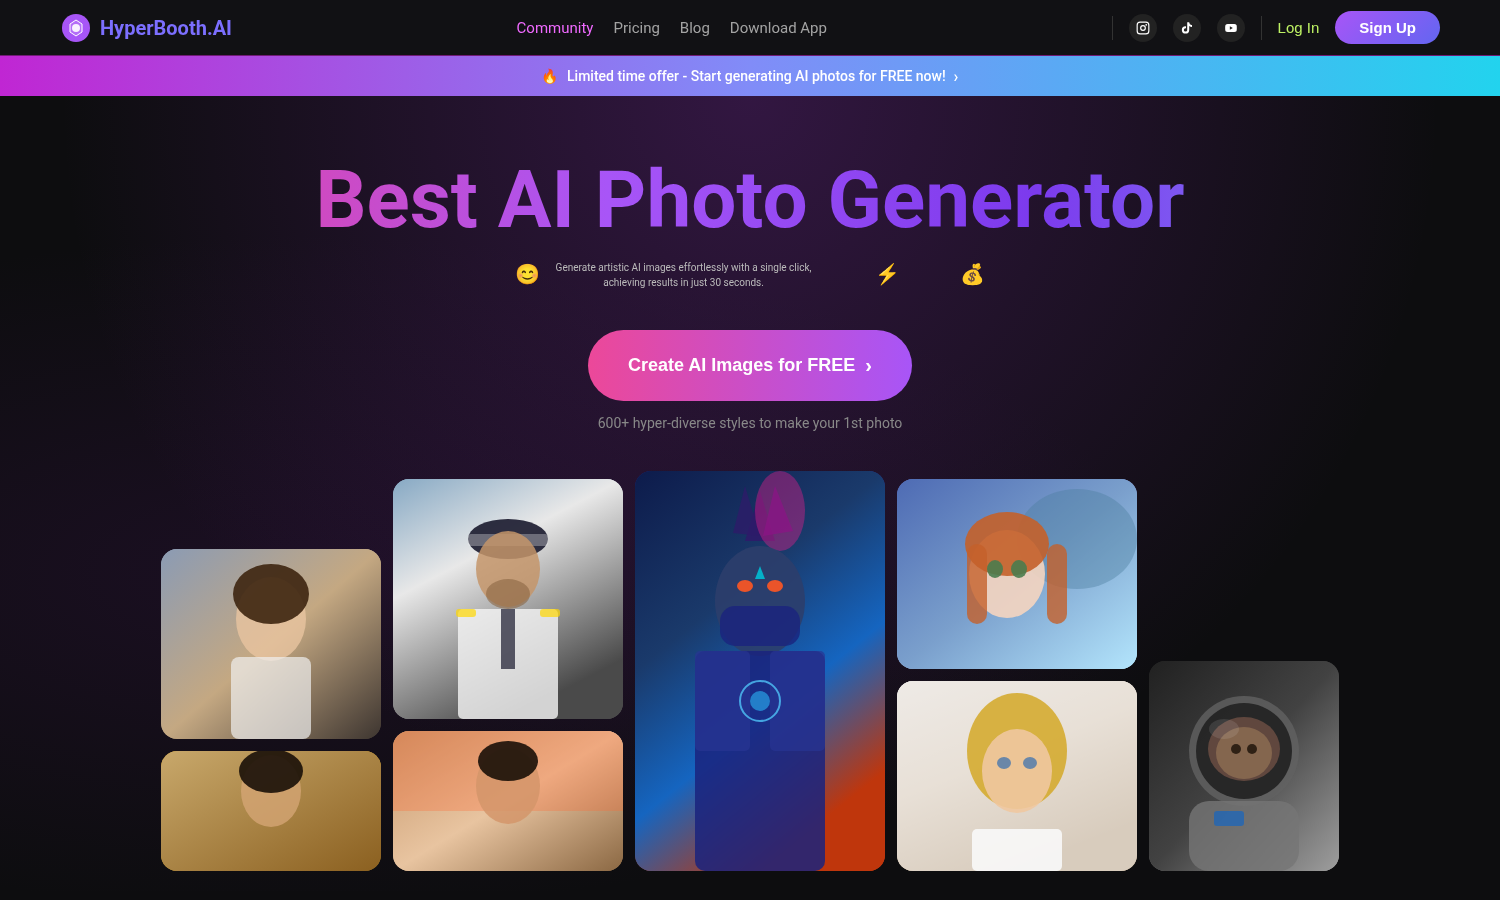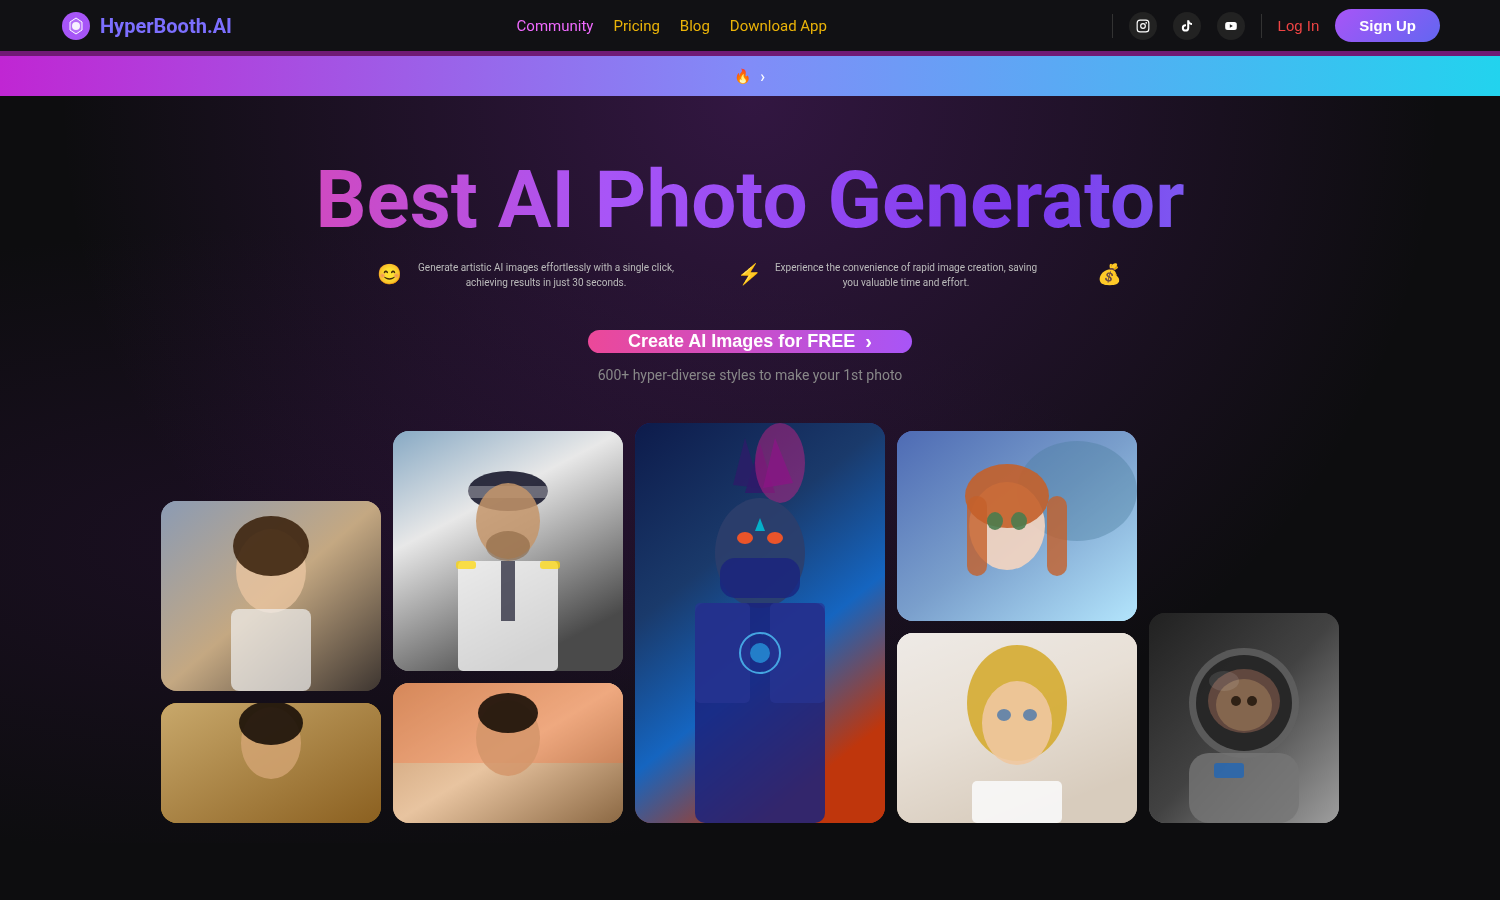--- a/index.html
+++ b/index.html
@@ -13,21 +13,21 @@
     }
 
     
     .navbar {
       display: flex;
       align-items: center;
       justify-content: space-between;
       padding: 0 60px;
       height: 56px;
       background: #111114;
-      border-bottom: 5px solid #701a75;
+      border-bottom: 1px solid #701a75;
     }
     .nav-logo {
       display: flex;
       align-items: center;
       gap: 8px;
     }
     .logo-icon {
       width: 32px;
       height: 32px;
     }
@@ -39,21 +39,21 @@
     .logo-text span {
       color: #7c6fff;
     }
     .nav-links {
       display: flex;
       align-items: center;
       gap: 20px;
     }
     .nav-link {
       font-size: 15px;
-      color: #eab308;
+      color: #a3a3a3;
       text-decoration: none;
       cursor: pointer;
     }
     .nav-link.active { color: #f06aff; }
     .nav-social {
       display: flex;
       align-items: center;
       gap: 16px;
     }
     .nav-divider {
@@ -73,21 +73,21 @@
       cursor: pointer;
       color: #fff;
     }
     .nav-auth {
       display: flex;
       align-items: center;
       gap: 16px;
     }
     .btn-login {
       font-size: 15px;
-      color: #ef4444;
+      color: #bef264;
       background: none;
       border: none;
       cursor: pointer;
     }
     .btn-signup {
       background: linear-gradient(135deg, #a855f7, #6366f1);
       color: #fff;
       border: none;
       border-radius: 24px;
       padding: 8px 24px;
@@ -170,21 +170,21 @@
       flex-direction: column;
       align-items: center;
       gap: 14px;
       margin-bottom: 40px;
     }
     .btn-cta {
       background: linear-gradient(90deg, #ec4899, #a855f7);
       color: #fff;
       border: none;
       border-radius: 40px;
-      padding: 0 40px;
+      padding: 24px 40px;
       font-size: 18px;
       font-weight: 700;
       cursor: pointer;
       display: flex;
       align-items: center;
       gap: 10px;
     }
     .cta-sub {
       font-size: 14px;
       color: #888;
@@ -306,34 +306,34 @@
     <div class="nav-divider"></div>
     <div class="nav-auth">
       <button class="btn-login">Log In</button>
       <button class="btn-signup">Sign Up</button>
     </div>
   </div>
 </nav>
 
 <div class="banner">
   <span>🔥</span>
+  <span>Limited time offer - Start generating AI photos for FREE now!</span>
   <span class="banner-arrow">›</span>
 </div>
 
 <section class="hero">
   <h1 class="hero-title">Best AI Photo Generator</h1>
 
   <div class="features">
     <div class="feature">
       <span class="feature-icon">😊</span>
       <span class="feature-text">Generate artistic AI images effortlessly with a single click, achieving results in just 30 seconds.</span>
     </div>
     <div class="feature">
       <span class="feature-icon">⚡</span>
-      <span class="feature-text">Experience the convenience of rapid image creation, saving you valuable time and effort.</span>
     </div>
     <div class="feature">
       <span class="feature-icon">💰</span>
     </div>
   </div>
 
   <div class="cta-section">
     <button class="btn-cta">
       <span>Create AI Images for FREE</span>
       <span style="font-size:20px;">›</span>

